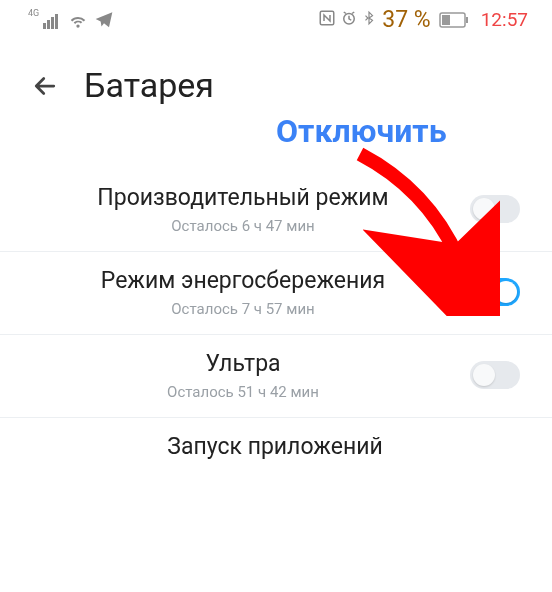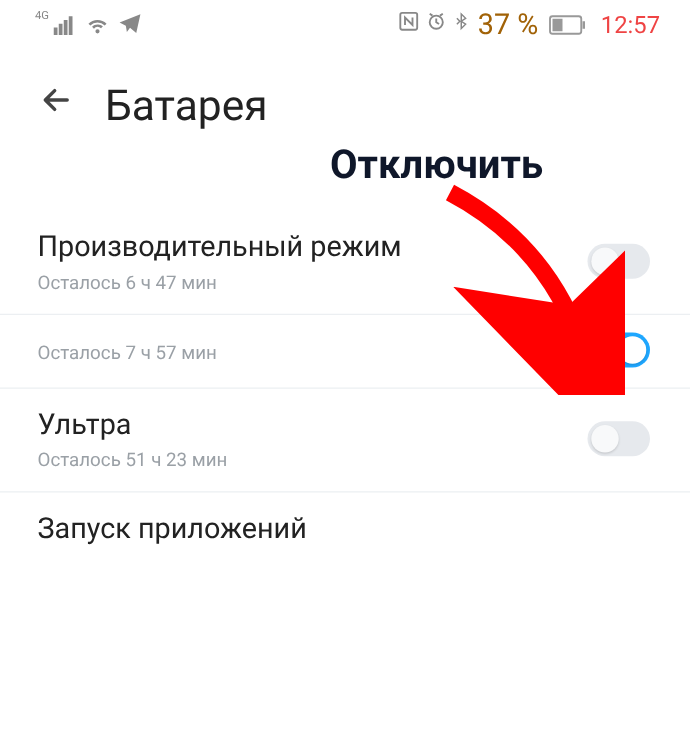--- a/index.html
+++ b/index.html
@@ -32,31 +32,31 @@
   .tiny4g { font-size:9px; color:#888; position:relative; top:-8px; margin-right:-2px;}
   .wifi-icon svg, .telegram-icon svg { width:20px; height:20px; }
   .nfc-icon svg { width:18px; height:18px; }
   .alarm-icon svg { width:18px; height:18px; }
   .bt-icon svg { width:14px; height:18px; }
   .battery-pct { font-size:23px; color:#a16207; margin-left:2px;}
   .battery-icon { display:inline-flex; align-items:center; margin:0 4px;}
   .clock { font-size:19px; color:#ef4444; margin-left:4px;}
   .header {
     display:flex;
-    align-items:flex-start;
+    align-items:flex-end;
     padding: 28px 26px 8px 30px;
     gap: 24px;
   }
   .back-arrow svg { width:30px; height:30px; stroke:#444; }
   .page-title { font-size:34px; font-weight:400; color:#222; }
   .annotation {
     position:absolute;
     top:112px;
-    left:264px;
-    color:#0f172a;
+    left:276px;
+    color:#3b82f6;
     font-size:32px;
     font-weight:700;
     z-index:5;
   }
   .arrow-overlay {
     position:absolute;
     top:136px;
     left:300px;
     width:200px;
     height:180px;
@@ -65,20 +65,21 @@
   }
   .list {
     margin-top: 56px;
   }
   .row {
     padding: 14px 32px 16px 30px;
     border-top: 1px solid #eceff2;
     display:flex;
     align-items:center;
     justify-content:space-between;
+    text-align:center;
   }
   .row:first-child { border-top:none; }
   .row-text { flex:1; }
   .row-title { font-size:23px; color:#222; line-height:1.3; }
   .row-sub { font-size:15px; color:#9aa0a6; margin-top:4px; }
   .toggle {
     width:50px; height:28px; border-radius:14px;
     background:#e0e4e8; position:relative; flex-shrink:0;
     margin-left:14px;
   }
@@ -173,31 +174,32 @@
       <div class="row-title">Производительный режим</div>
       <div class="row-sub">Осталось 6 ч 47 мин</div>
     </div>
     <div class="toggle off">
         <div class="knob"></div>
       </div>
   </div>
 
   <div class="row">
     <div class="row-text">
+      <div class="row-title">Режим энергосбережения</div>
       <div class="row-sub">Осталось 7 ч 57 мин</div>
     </div>
     <div class="toggle on">
         <div class="knob"></div>
       </div>
   </div>
 
   <div class="row">
     <div class="row-text">
       <div class="row-title">Ультра</div>
-      <div class="row-sub">Осталось 51 ч 23 мин</div>
+      <div class="row-sub">Осталось 51 ч 42 мин</div>
     </div>
     <div class="toggle off">
         <div class="knob"></div>
       </div>
   </div>
 
   <div class="row">
     <div class="row-text">
       <div class="row-title">Запуск приложений</div>
     </div>

